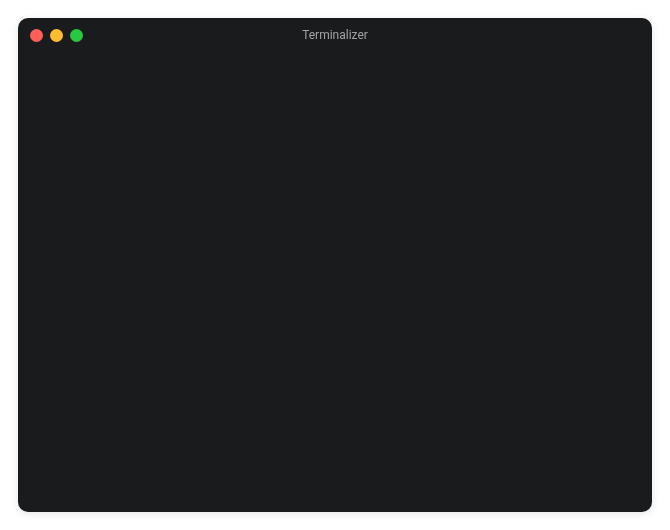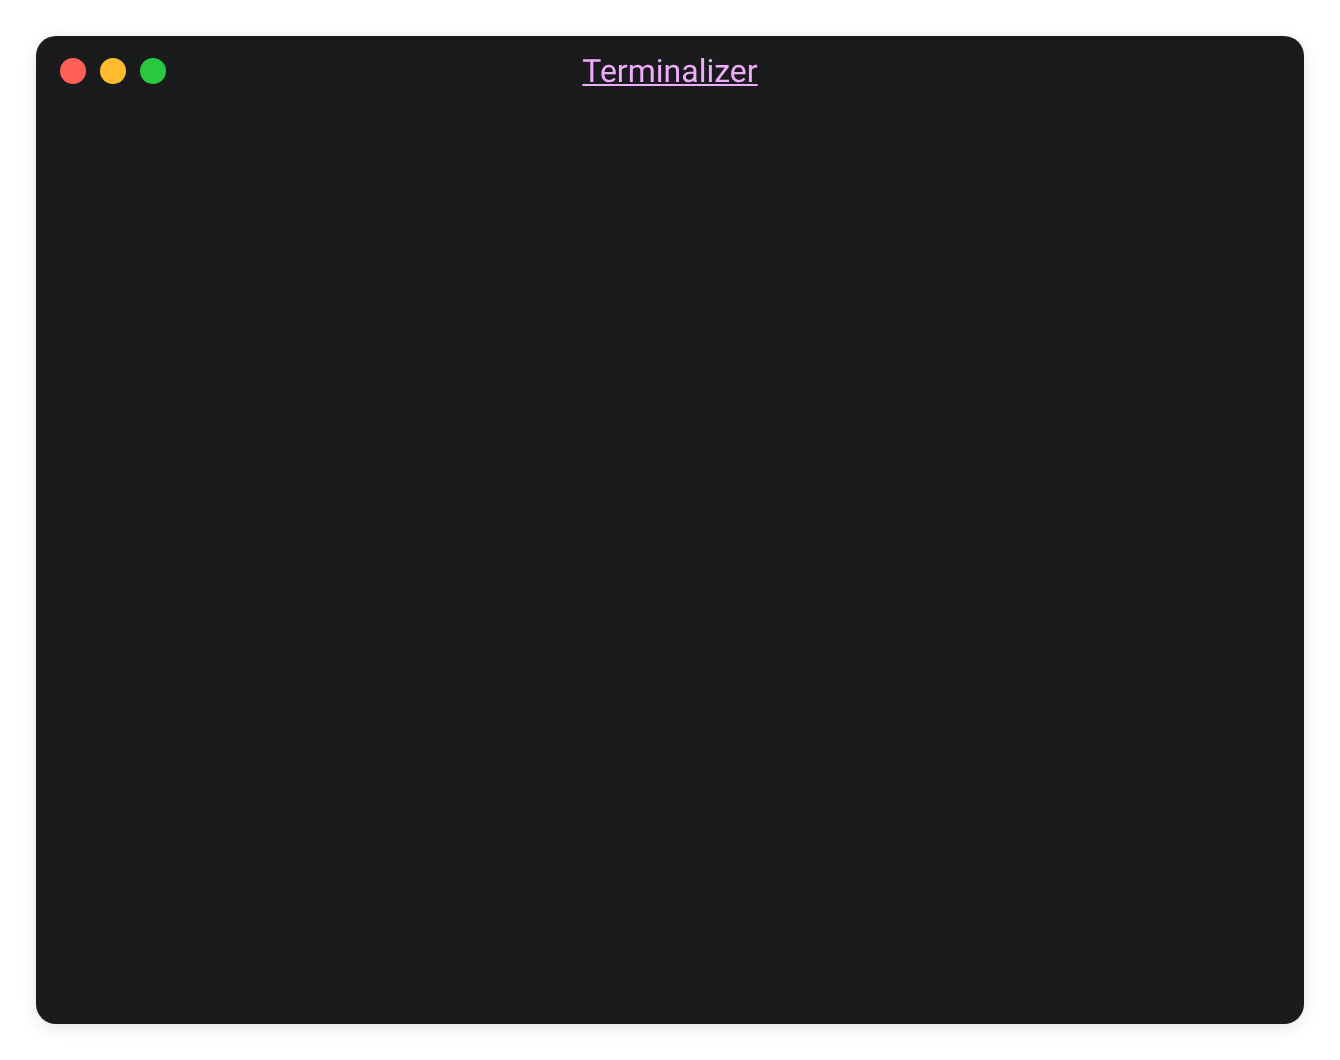--- a/index.html
+++ b/index.html
@@ -50,25 +50,24 @@
       background: #febc2e;
     }
     .traffic-light.green {
       background: #28c840;
     }
     .window-title {
       position: absolute;
       left: 0;
       right: 0;
       text-align: center;
-      color: #f0abfc;
-      font-size: 16px;
+      color: #a3a3a3;
+      font-size: 12px;
       font-weight: 400;
       pointer-events: none;
-      text-decoration: underline;
     }
     .terminal-body {
       width: 100%;
       height: calc(100% - 34px);
       padding: 8px 12px;
     }
   </style>
 </head>
 <body>
 

